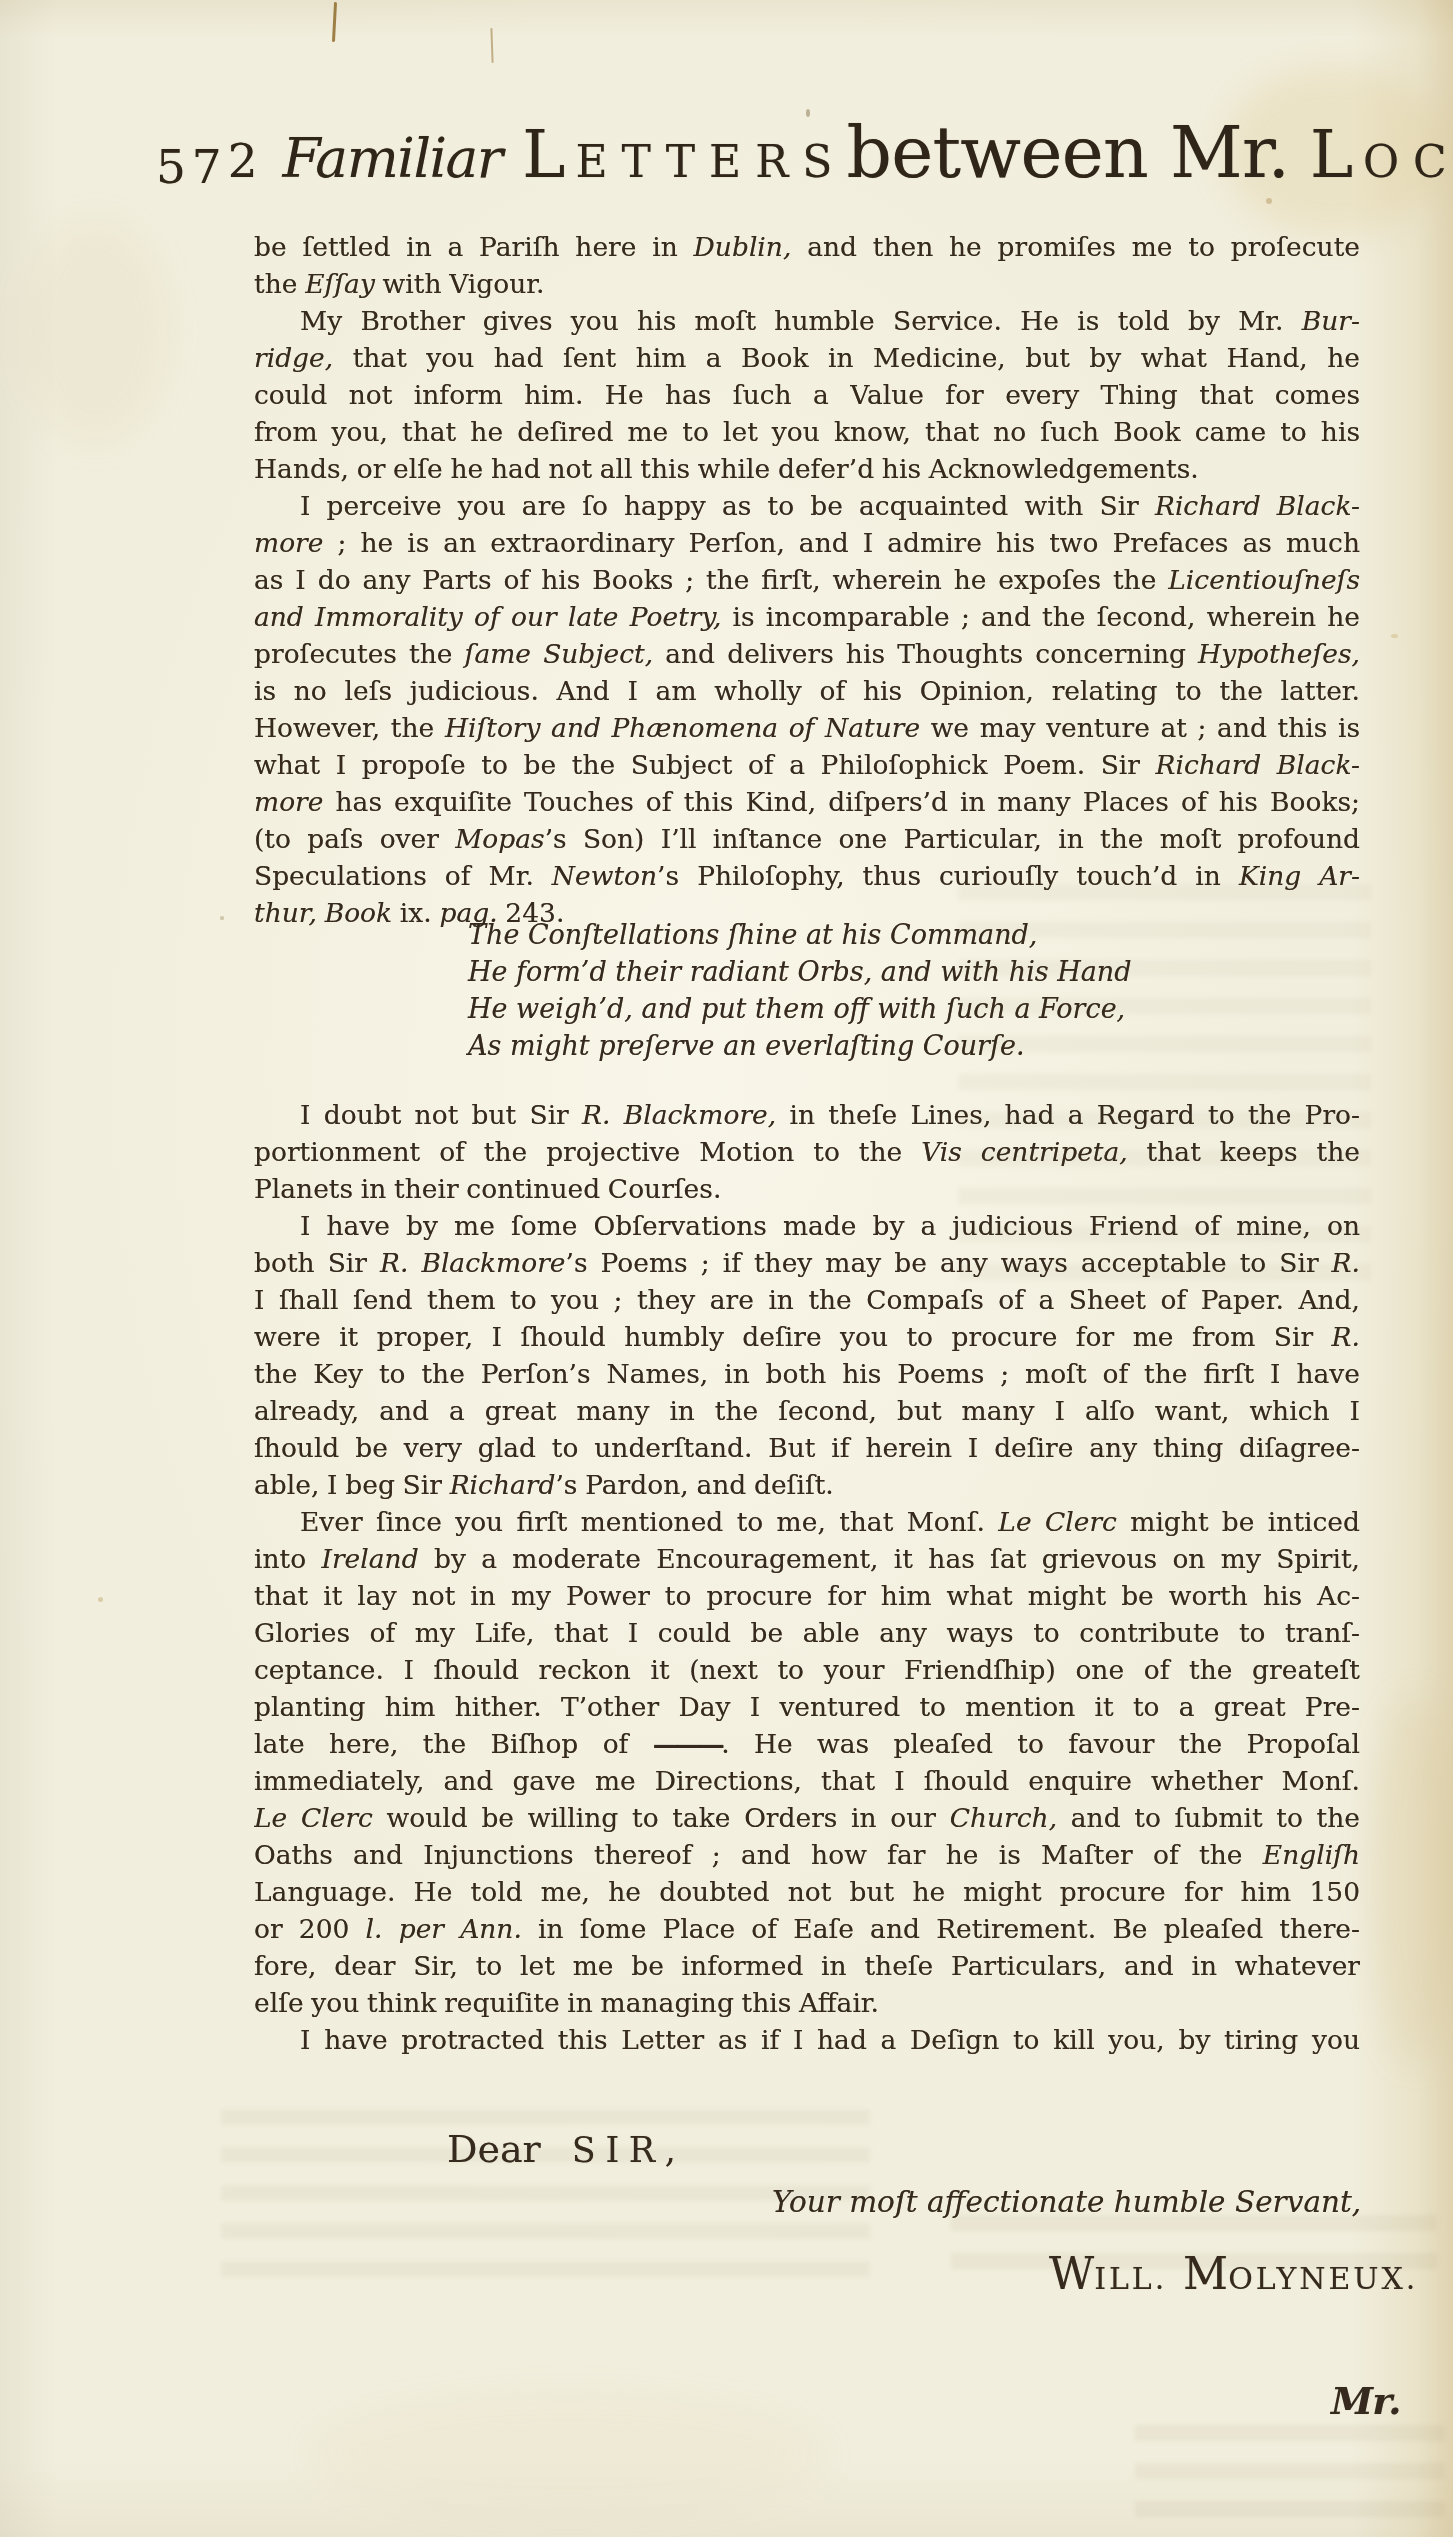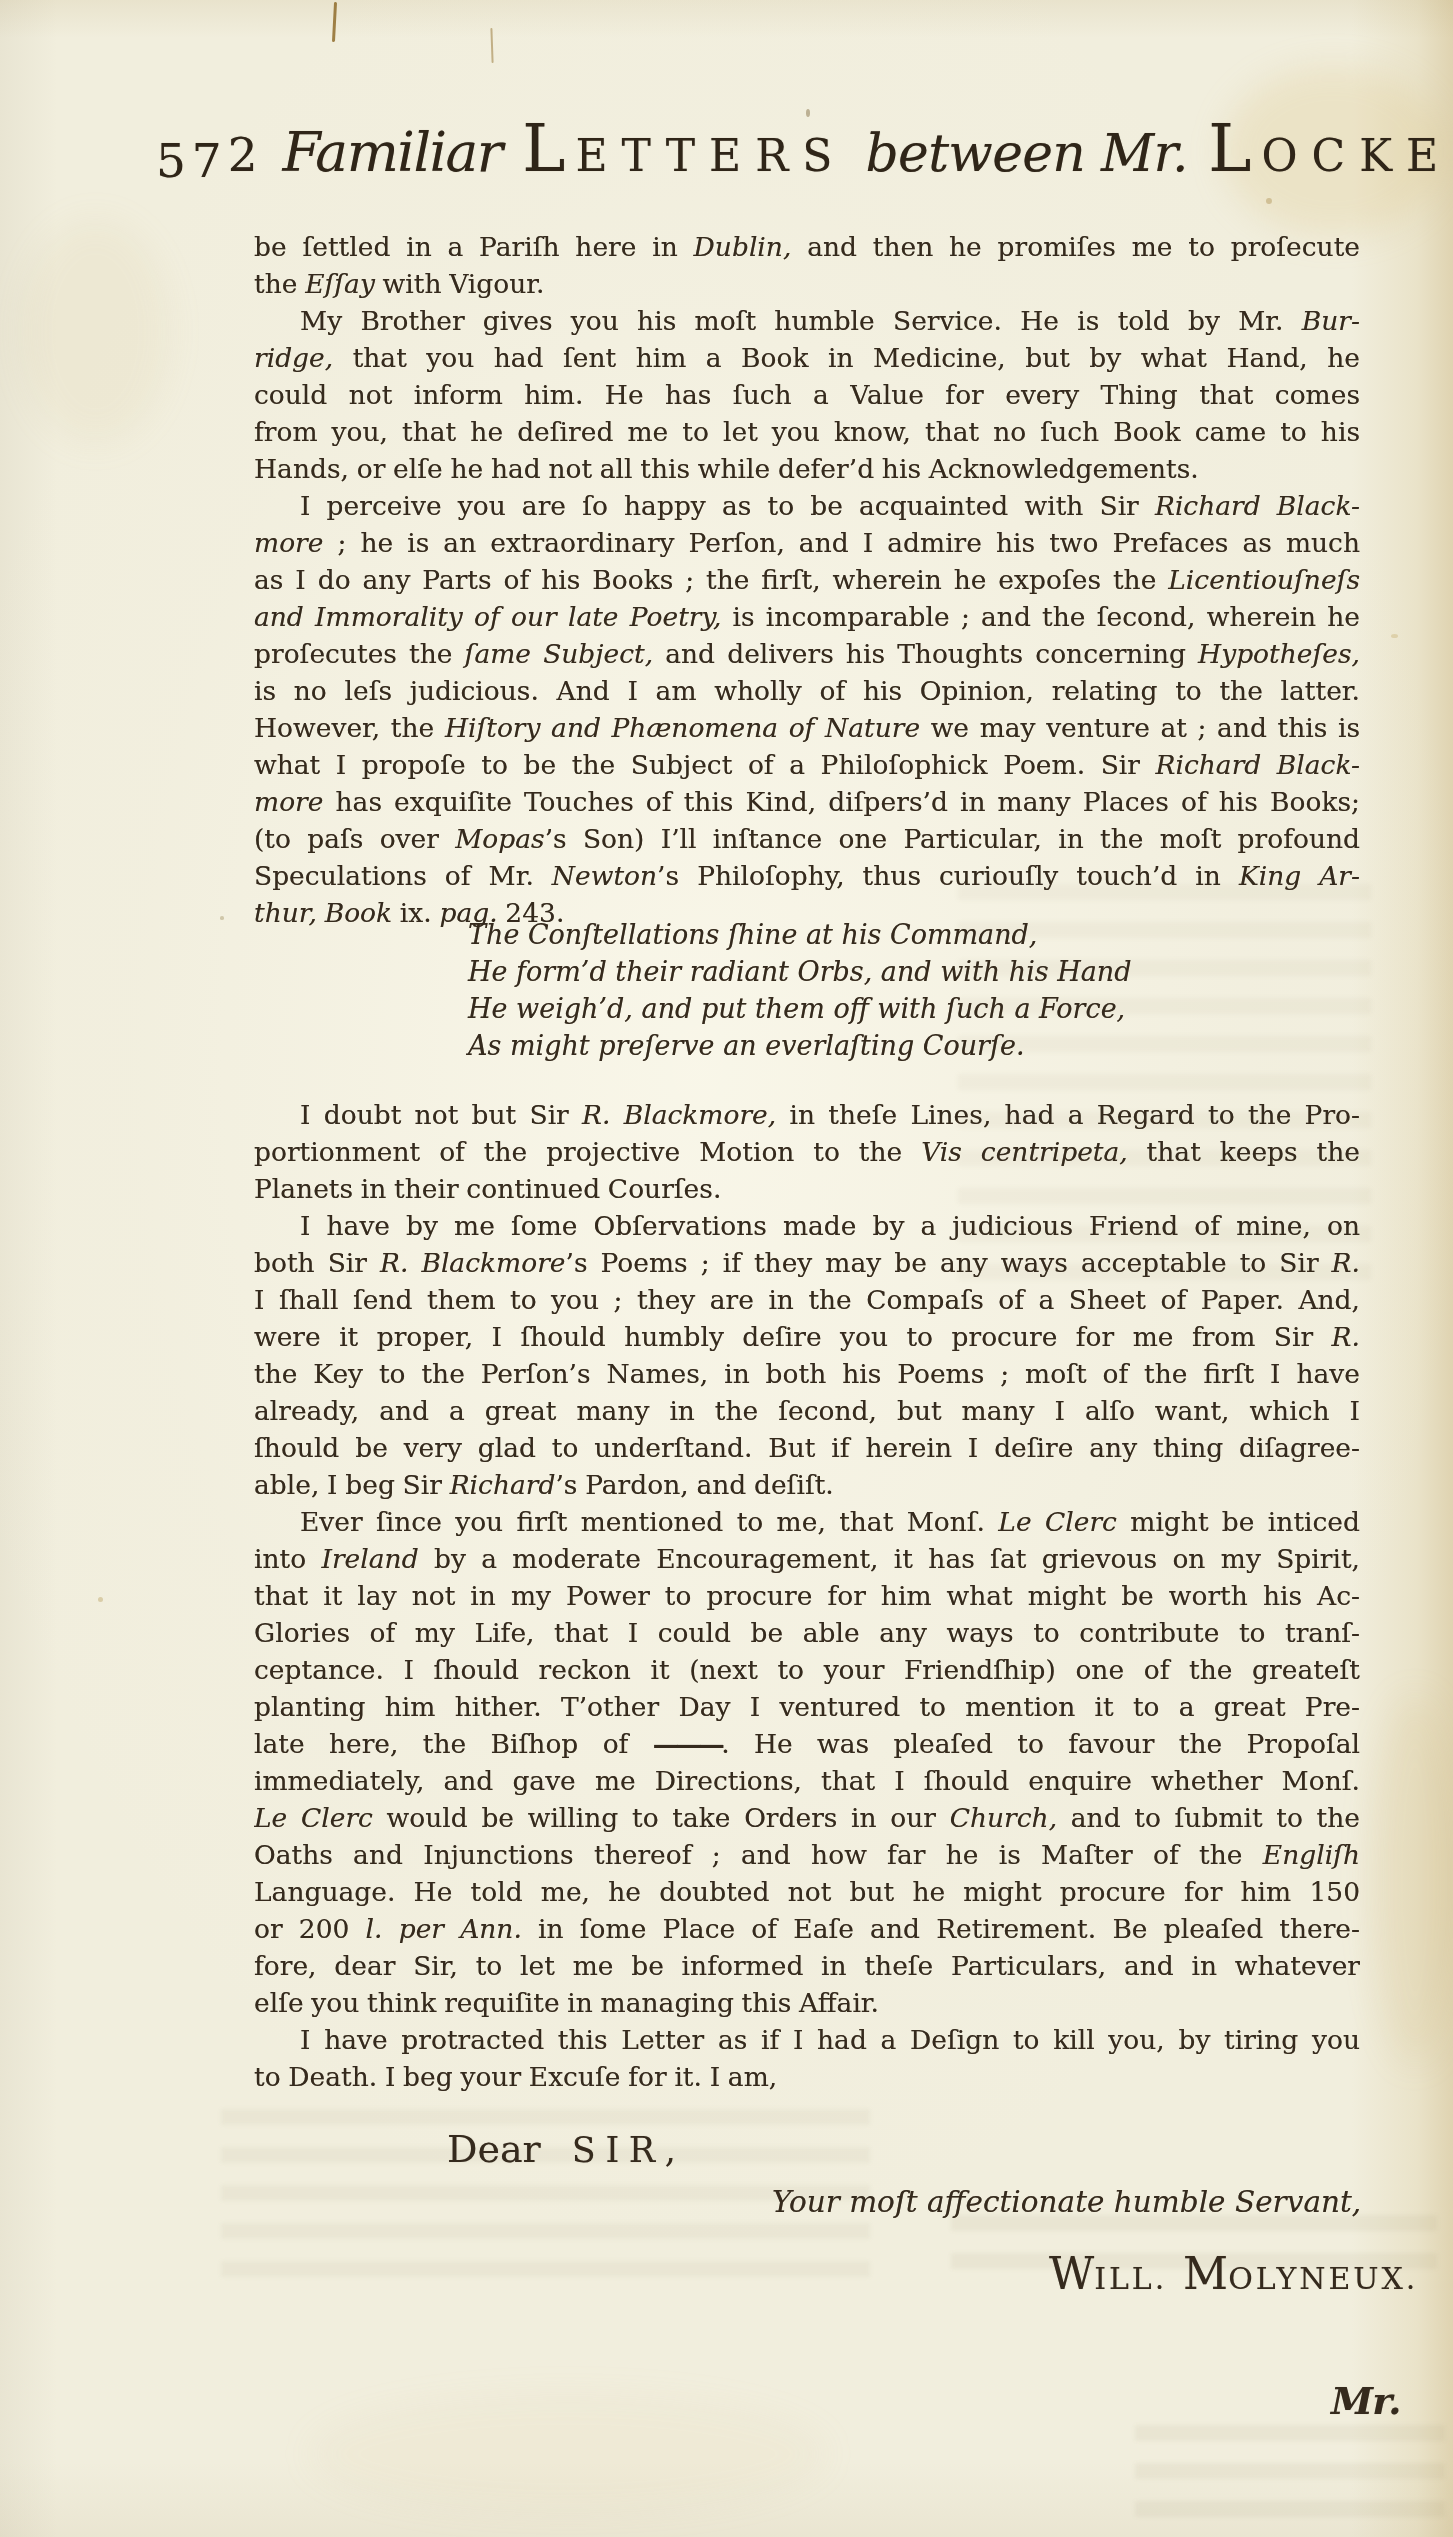--- a/index.html
+++ b/index.html
@@ -44,21 +44,21 @@
 
   
   .header{position:absolute;left:156px;top:111px;display:flex;align-items:baseline;white-space:nowrap;color:#2f2518;
     text-shadow:0 0 0.7px rgba(47,37,24,.45);}
   .pgnum{font-size:47px;letter-spacing:5.9px;}
   .pgnum .desc{position:relative;top:0.13em;}
   .h-ital{font-style:italic;font-size:55px;margin-left:19px;letter-spacing:-1.5px;}
   .h-caps{margin-left:20.6px;}
   .h-caps .big{font-size:65px;}
   .h-caps .small{font-size:44px;letter-spacing:14px;margin-left:10px;}
-  .h-ital2{font-style:italic;font-size:52px;margin-left:19px;letter-spacing:-0.7px;}
+  .h-ital2{font-size:71px;letter-spacing:-0.7px;}
 
   
   .body-block{position:absolute;width:1106px;left:254px;
     font-size:26.5px;word-spacing:-0.7px;text-shadow:0 0 0.5px rgba(50,38,22,.5);}
   .body-a{top:192px;margin-top:36px;}
   .body-b{top:1096px;}
   .line{height:37px;line-height:37px;text-align:justify;text-align-last:justify;overflow:hidden;}
   .line.first{text-indent:46px;}
   .line.last{text-align-last:left;}
   .it{font-style:italic;}
@@ -162,21 +162,20 @@
       <div class="line"><span>planting him hither.  T’other Day I ventured to mention it to a great Pre-</span></div>
       <div class="line"><span>late here, the Biſhop of </span><span class="blankdash">———</span><span>.  He was pleaſed to favour the Propoſal</span></div>
       <div class="line"><span>immediately, and gave me Directions, that I ſhould enquire whether Monſ.</span></div>
       <div class="line"><span class="it">Le Clerc</span><span> would be willing to take Orders in our </span><span class="it">Church,</span><span> and to ſubmit to the</span></div>
       <div class="line"><span>Oaths and Injunctions thereof ; and how far he is Maſter of the </span><span class="it">Engliſh</span></div>
       <div class="line"><span>Language.  He told me, he doubted not but he might procure for him 150</span></div>
       <div class="line"><span>or 200 </span><span class="it">l. per Ann.</span><span> in ſome Place of Eaſe and Retirement.  Be pleaſed there-</span></div>
       <div class="line"><span>fore, dear Sir, to let me be informed in theſe Particulars, and in whatever</span></div>
       <div class="line last"><span>elſe you think requiſite in managing this Affair.</span></div>
       <div class="line first"><span>I have protracted this Letter as if I had a Deſign to kill you, by tiring you</span></div>
-      <div class="line last"><span>to Death.  I beg your Excuſe for it.  I am,</span></div>
     </main>
 
   <div class="salute">
     <span>Dear </span><span class="sal-caps">SIR,</span>
   </div>
 
   <div class="valediction">Your moſt affectionate humble Servant,</div>
 
   <div class="signature">
     <span class="sig-big">W</span>

